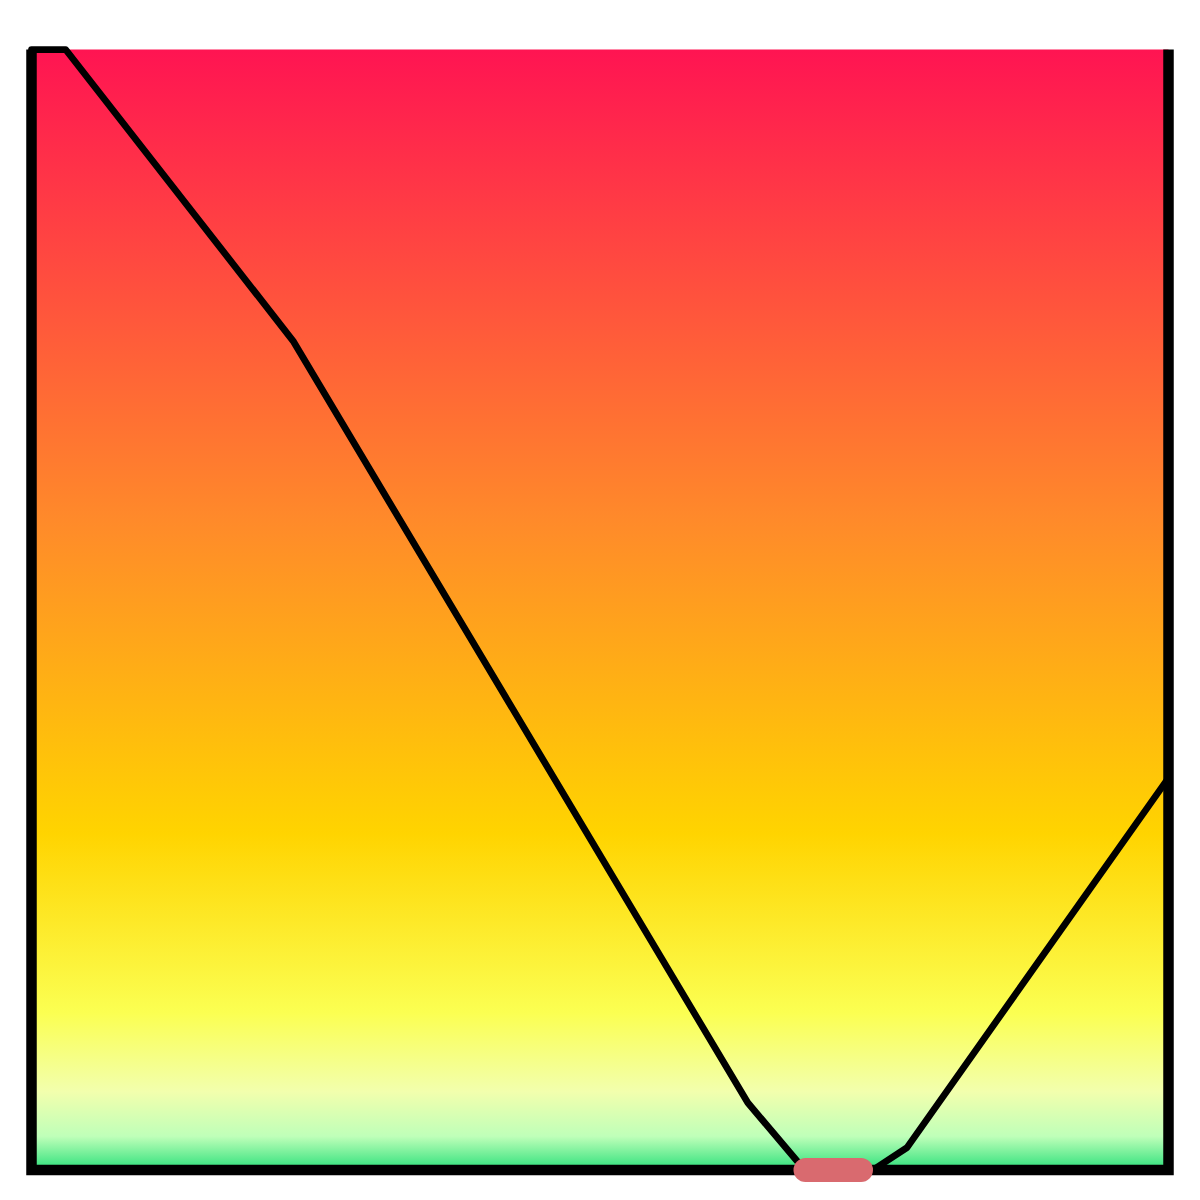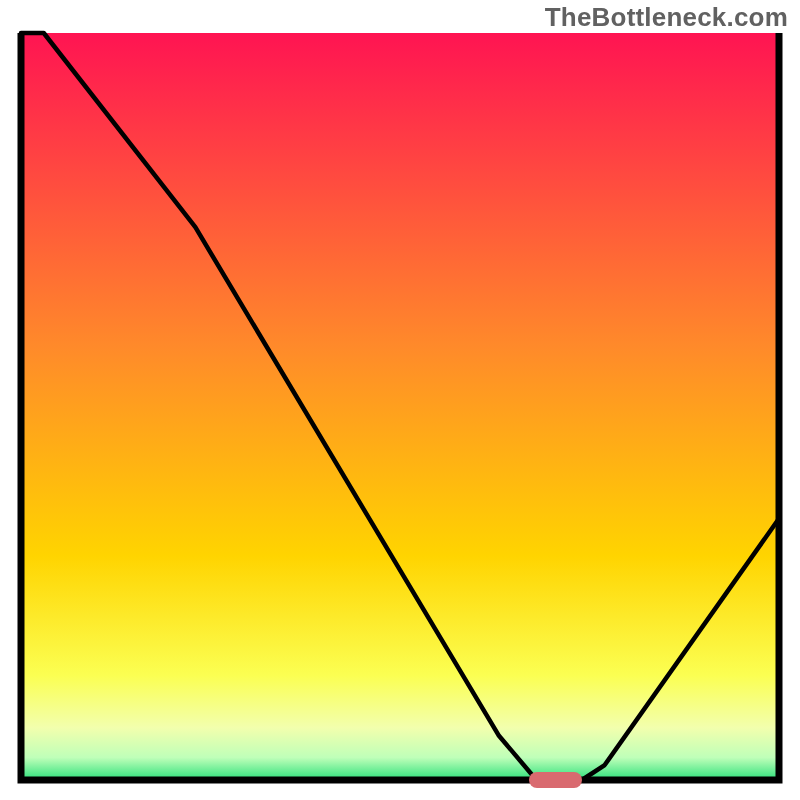--- a/index.html
+++ b/index.html
@@ -37,21 +37,20 @@
     position: absolute;
     border-radius: 999px;
     background: #d96a6f;
   }
 </style>
 </head>
 <body>
 
 <div class="chart-container">
 
-  <div class="watermark">TheBottleneck.com</div>
 
   <svg class="chart-svg" viewBox="0 0 800 800">
     <defs>
       <linearGradient id="bg-grad" x1="0" y1="0" x2="0" y2="1">
         <stop id="g0" offset="0%" stop-color="#ff1452"></stop>
         <stop id="g1" offset="42%" stop-color="#ff8a2a"></stop>
         <stop id="g2" offset="70%" stop-color="#ffd400"></stop>
         <stop id="g3" offset="86%" stop-color="#fbff52"></stop>
         <stop id="g4" offset="93%" stop-color="#f2ffad"></stop>
         <stop id="g5" offset="97%" stop-color="#bfffb9"></stop>

